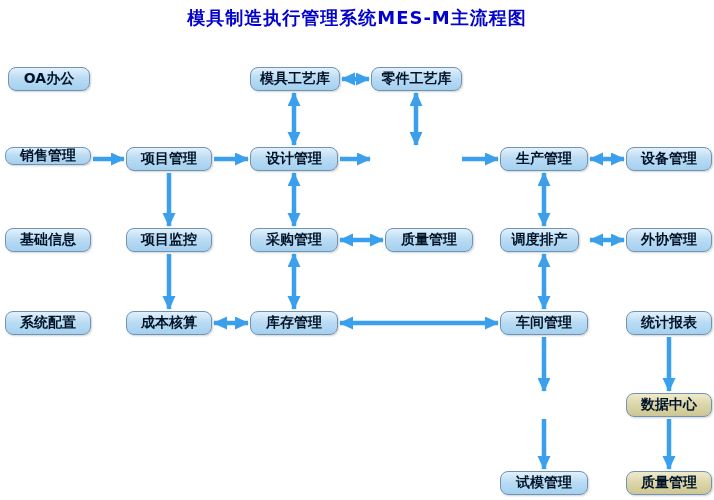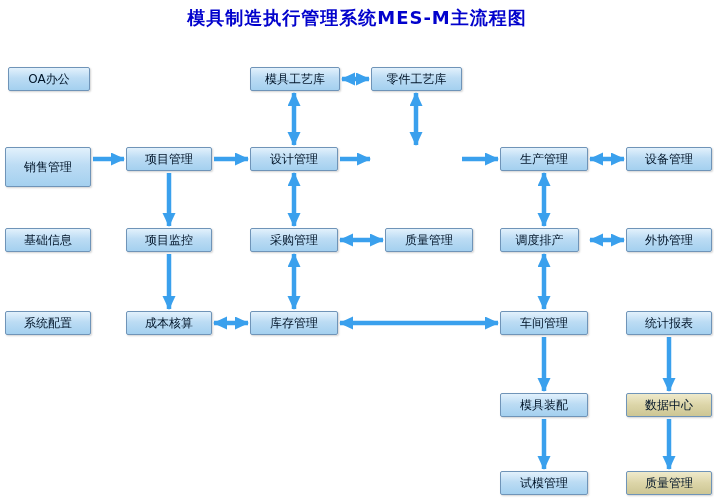--- a/index.html
+++ b/index.html
@@ -35,25 +35,25 @@
     position:absolute;
     top:0;left:0;
   }
   .node{
     position:absolute;
     box-sizing:border-box;
     display:flex;
     align-items:center;
     justify-content:center;
     border:1px solid var(--node-border);
-    border-radius:2px;
+    border-radius:8px;
     background:linear-gradient(180deg,#e2f1fc 0%,#bcdcf4 45%,#a4d0ef 100%);
     color:var(--node-text);
-    font-size:12px;
-    font-weight:normal;
+    font-size:14px;
+    font-weight:bold;
     white-space:nowrap;
     box-shadow:1px 1px 2px rgba(0,0,0,0.18);
   }
   .node.tan{
     background:linear-gradient(180deg,#efeacb 0%,#dcd5a8 50%,#cdc694 100%);
   }
 </style>
 </head>
 <body>
 
@@ -84,33 +84,32 @@
       <line x1="214" y1="323" x2="248" y2="323" stroke="#3aa0ed" stroke-width="4.5" marker-end="url(#ah)" marker-start="url(#ah)"></line>
       <line x1="340" y1="323" x2="498" y2="323" stroke="#3aa0ed" stroke-width="4.5" marker-end="url(#ah)" marker-start="url(#ah)"></line>
       <line x1="544" y1="337" x2="544" y2="391" stroke="#3aa0ed" stroke-width="4.5" marker-end="url(#ah)"></line>
       <line x1="544" y1="419" x2="544" y2="469" stroke="#3aa0ed" stroke-width="4.5" marker-end="url(#ah)"></line>
       <line x1="669" y1="337" x2="669" y2="391" stroke="#3aa0ed" stroke-width="4.5" marker-end="url(#ah)"></line>
       <line x1="669" y1="419" x2="669" y2="469" stroke="#3aa0ed" stroke-width="4.5" marker-end="url(#ah)"></line>
     </svg>
 <div class="node" style="left: 8px; top: 67px; width: 82px; height: 24px;">OA办公</div>
     <div class="node" style="left: 250px; top: 67px; width: 90px; height: 24px;">模具工艺库</div>
     <div class="node" style="left: 371px; top: 67px; width: 91px; height: 24px;">零件工艺库</div>
-    <div class="node" style="left: 5px; top: 147px; width: 86px; height: 40px;">销售管理</div>
+    <div class="node" style="left: 5px; top: 147px; width: 86px; height: 18px;">销售管理</div>
     <div class="node" style="left: 126px; top: 147px; width: 86px; height: 24px;">项目管理</div>
     <div class="node" style="left: 250px; top: 147px; width: 88px; height: 24px;">设计管理</div>
     <div class="node" style="left: 500px; top: 147px; width: 88px; height: 24px;">生产管理</div>
     <div class="node" style="left: 626px; top: 147px; width: 86px; height: 24px;">设备管理</div>
     <div class="node" style="left: 5px; top: 228px; width: 86px; height: 24px;">基础信息</div>
     <div class="node" style="left: 126px; top: 228px; width: 86px; height: 24px;">项目监控</div>
     <div class="node" style="left: 250px; top: 228px; width: 88px; height: 24px;">采购管理</div>
     <div class="node" style="left: 385px; top: 228px; width: 88px; height: 24px;">质量管理</div>
     <div class="node" style="left: 500px; top: 228px; width: 79px; height: 24px;">调度排产</div>
     <div class="node" style="left: 626px; top: 228px; width: 86px; height: 24px;">外协管理</div>
     <div class="node" style="left: 5px; top: 311px; width: 86px; height: 24px;">系统配置</div>
     <div class="node" style="left: 126px; top: 311px; width: 86px; height: 24px;">成本核算</div>
     <div class="node" style="left: 500px; top: 311px; width: 88px; height: 24px;">车间管理</div>
     <div class="node" style="left: 250px; top: 311px; width: 88px; height: 24px;">库存管理</div>
     <div class="node" style="left: 626px; top: 311px; width: 86px; height: 24px;">统计报表</div>
-    <div class="node" style="left: 500px; top: 393px; width: 88px; height: 24px;">模具装配</div>
     <div class="node tan" style="left: 626px; top: 393px; width: 86px; height: 24px;">数据中心</div>
     <div class="node" style="left: 500px; top: 471px; width: 88px; height: 24px;">试模管理</div>
     <div class="node tan" style="left: 626px; top: 471px; width: 86px; height: 24px;">质量管理</div>
   </div>
 
 </body></html>

